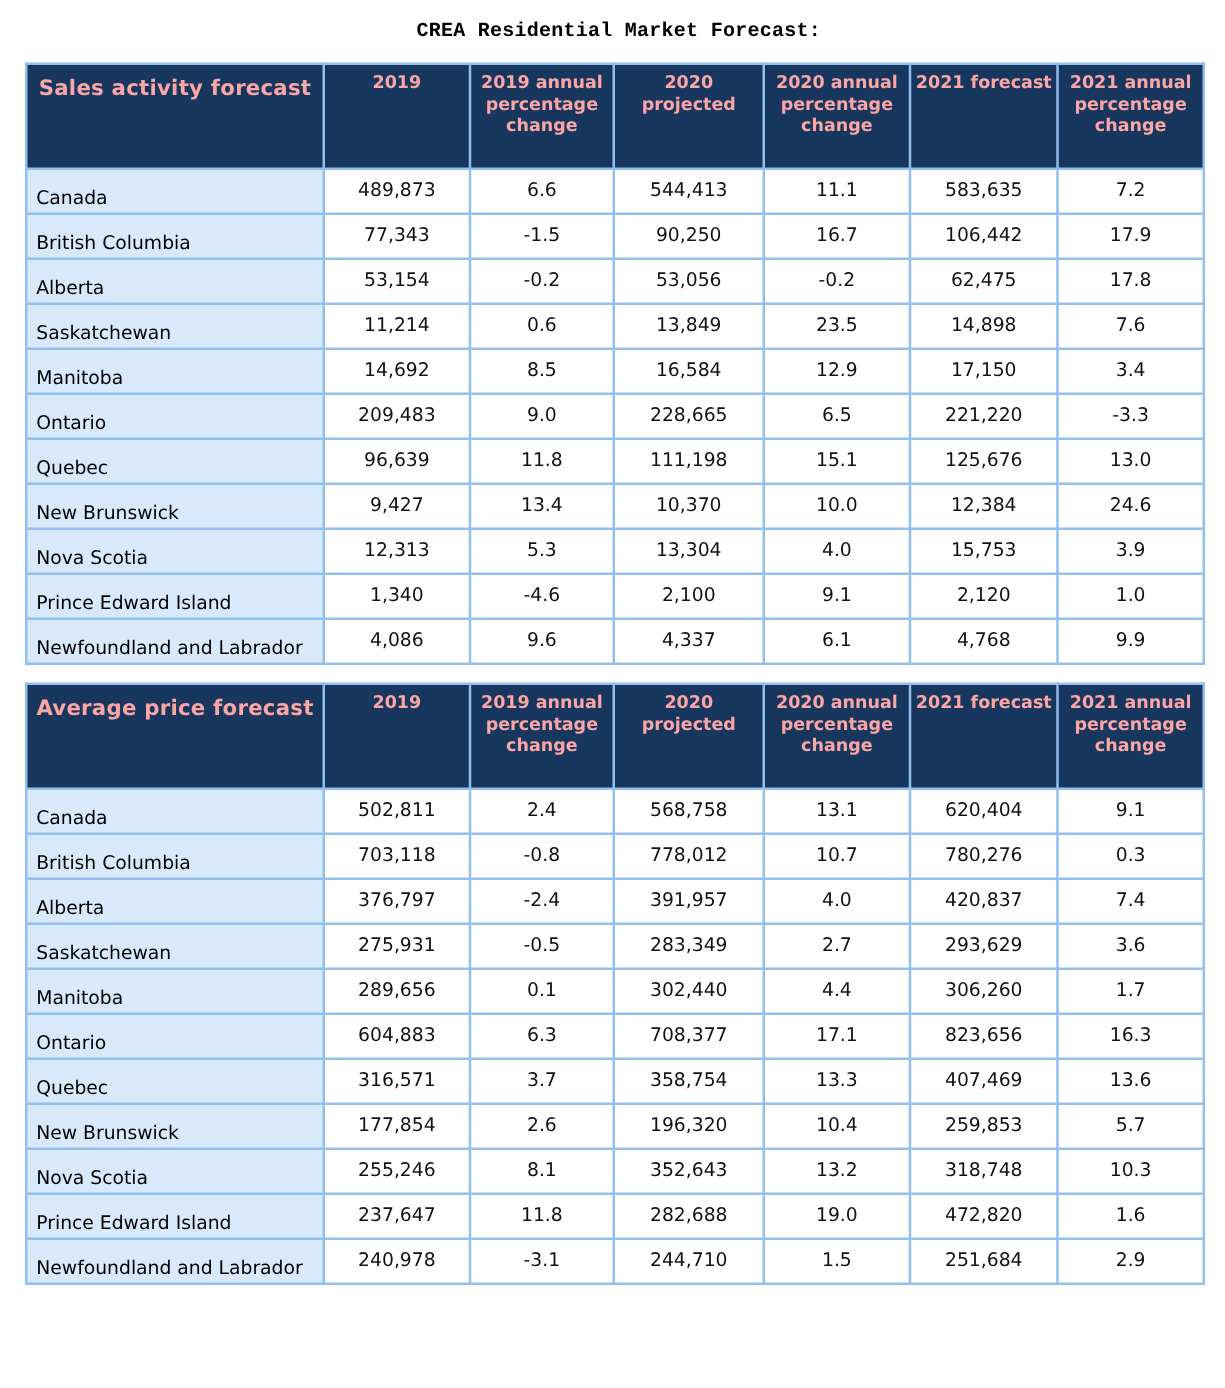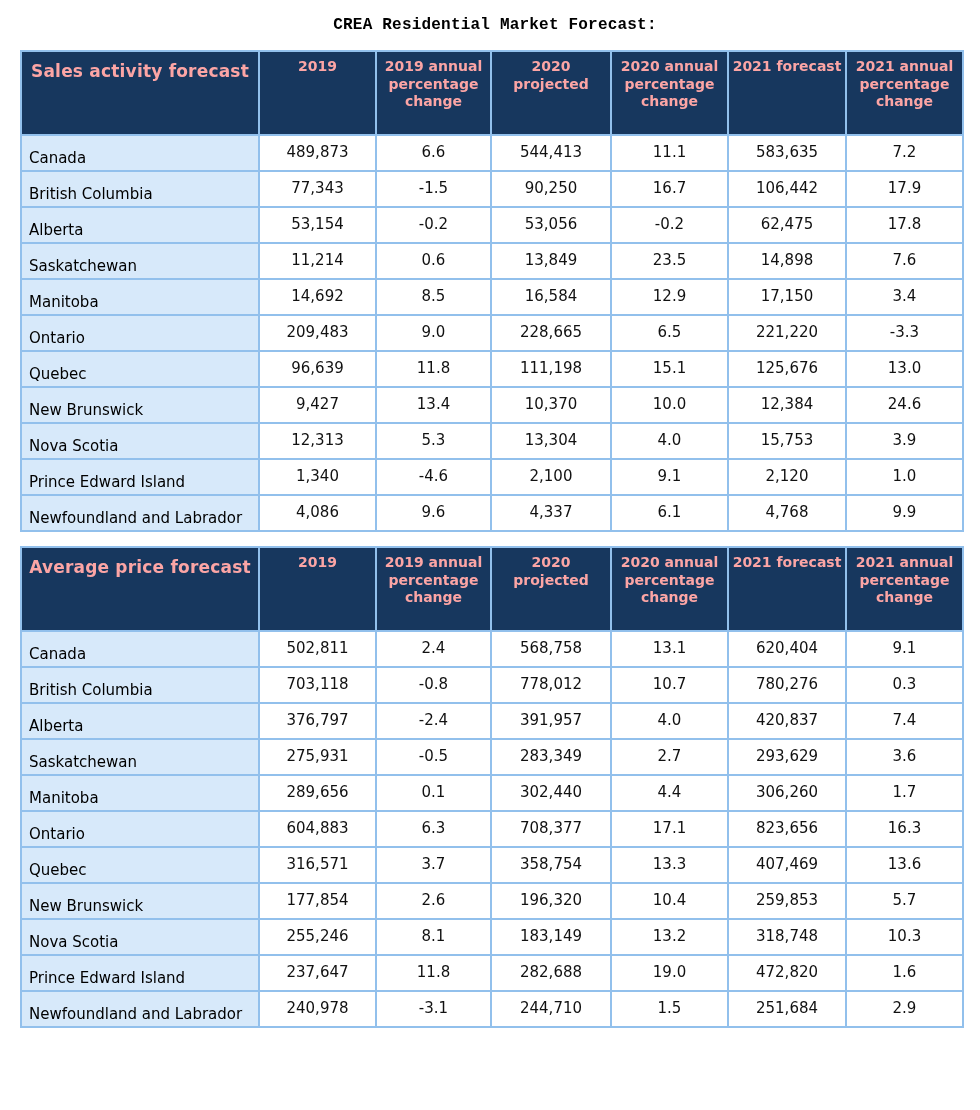--- a/index.html
+++ b/index.html
@@ -299,21 +299,21 @@
           <td class="cell">2.6</td>
           <td class="cell">196,320</td>
           <td class="cell">10.4</td>
           <td class="cell">259,853</td>
           <td class="cell">5.7</td>
         </tr>
         <tr>
           <th class="row-label">Nova Scotia</th>
           <td class="cell">255,246</td>
           <td class="cell">8.1</td>
-          <td class="cell">183,149</td>
+          <td class="cell">352,643</td>
           <td class="cell">13.2</td>
           <td class="cell">318,748</td>
           <td class="cell">10.3</td>
         </tr>
         <tr>
           <th class="row-label">Prince Edward Island</th>
           <td class="cell">237,647</td>
           <td class="cell">11.8</td>
           <td class="cell">282,688</td>
           <td class="cell">19.0</td>

